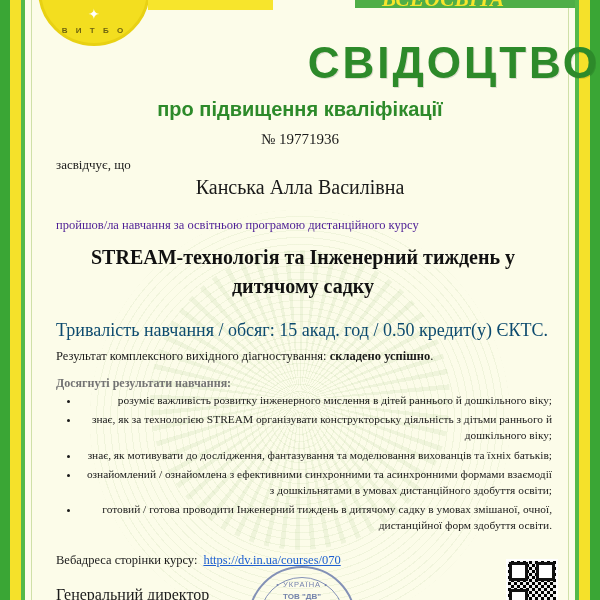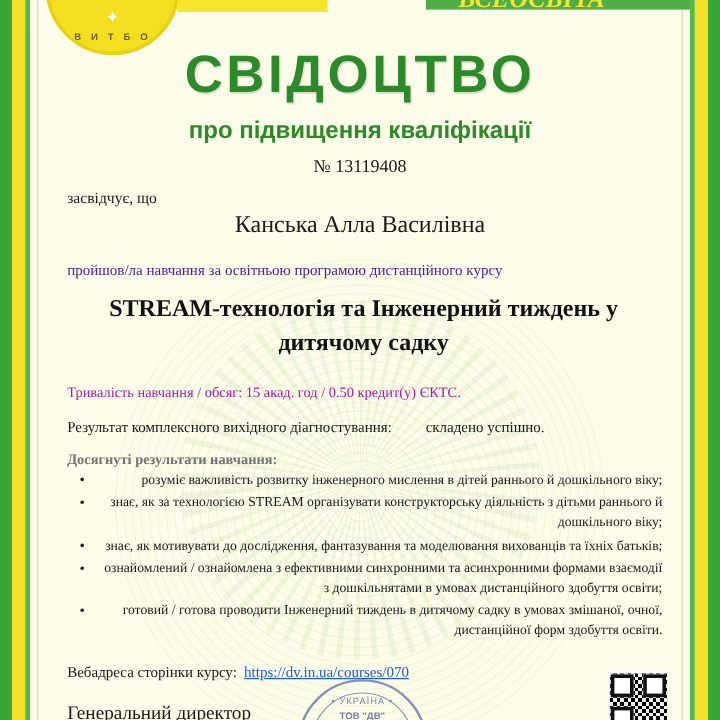--- a/index.html
+++ b/index.html
@@ -152,21 +152,21 @@
     font-size: 21px;
     color: #f7e52c;
     letter-spacing: 0.5px;
   }
 
   
   .title {
     position: absolute;
     left: 0; right: 0;
     top: 38px;
-    text-align: center;
+    text-align: right;
     font-size: 44px;
     font-weight: bold;
     letter-spacing: 3px;
     color: #2d8a2a;
     text-shadow: 1px 1px 0 rgba(0,0,0,0.12);
   }
   .subtitle {
     position: absolute;
     left: 0; right: 0;
     top: 98px;
@@ -222,34 +222,34 @@
     font-weight: bold;
     line-height: 1.45;
     color: #111111;
     font-family: "Liberation Serif", serif;
   }
   .duration-line {
     position: absolute;
     left: 56px;
     right: 45px;
     top: 320px;
-    font-size: 12px;
-    color: #a21caf;
+    font-size: 18px;
+    color: #0c4a6e;
     font-family: "Liberation Serif", serif;
   }
   .result-line {
     position: absolute;
     left: 56px;
     right: 45px;
     top: 349px;
     font-size: 12.5px;
     color: #1a1a1a;
     font-family: "Liberation Serif", serif;
   }
-  .result-line b { font-weight: normal; margin-left: 25px; }
+  .result-line b { font-weight: bold; }
 
   .outcomes-title {
     position: absolute;
     left: 56px;
     top: 376px;
     font-size: 12px;
     font-weight: bold;
     color: #737373;
     font-family: "Liberation Serif", serif;
   }
@@ -375,21 +375,21 @@
   <div class="top-seal">
     <div class="seal-star">✦</div>
     <div class="seal-text">В И Т Б О</div>
   </div>
   <div class="top-yellow-block"></div>
   <div class="top-green-block"></div>
   <div class="top-logo-text">ВСЕОСВІТА</div>
 
   <div class="title">СВІДОЦТВО</div>
   <div class="subtitle">про підвищення кваліфікації</div>
-  <div class="cert-number">№ 13119408</div>
+  <div class="cert-number">№ 19771936</div>
 
   <div class="label-certifies">засвідчує, що</div>
   <div class="recipient">Канська Алла Василівна</div>
   <div class="completed-line">пройшов/ла навчання за освітньою програмою дистанційного курсу</div>
   <div class="course-title">STREAM-технологія та Інженерний тиждень у дитячому садку</div>
   <div class="duration-line">Тривалість навчання / обсяг: 15 акад. год /  0.50 кредит(у) ЄКТС.</div>
 
   <div class="result-line">
     <span>Результат комплексного вихідного діагностування: </span><b>складено успішно</b><span>.</span>
   </div>

